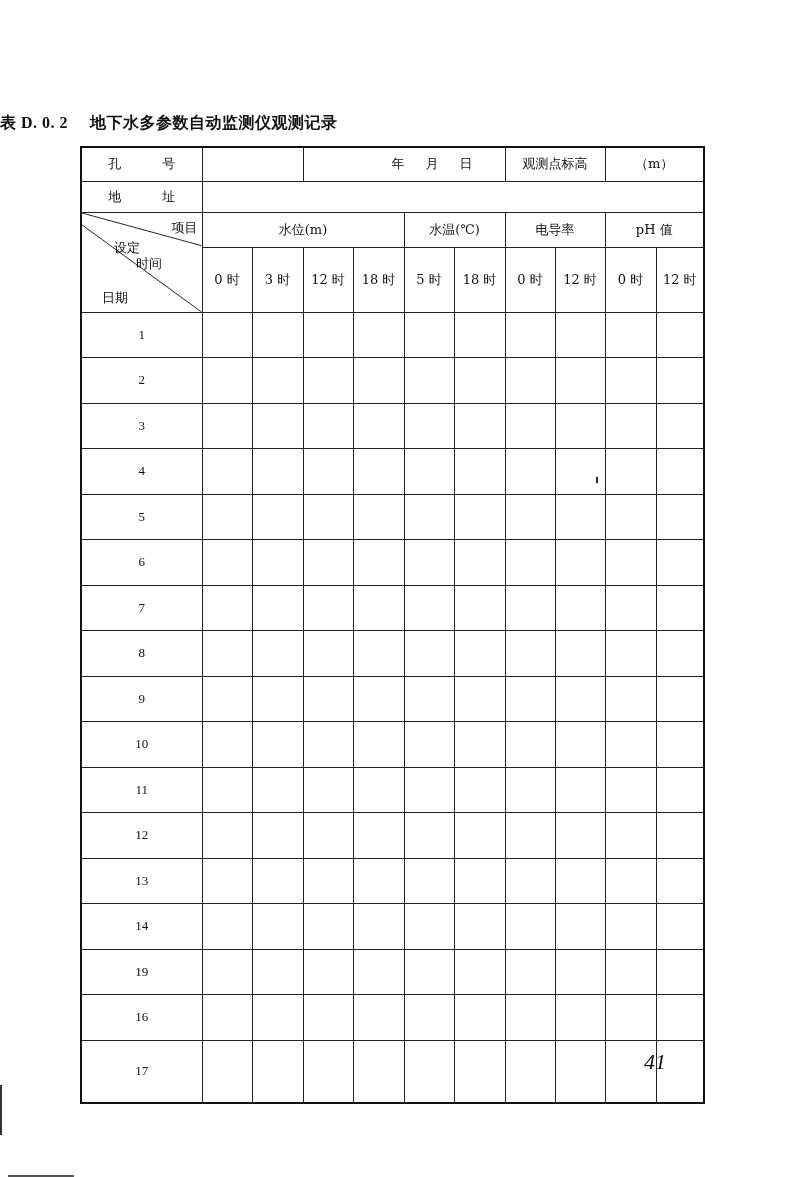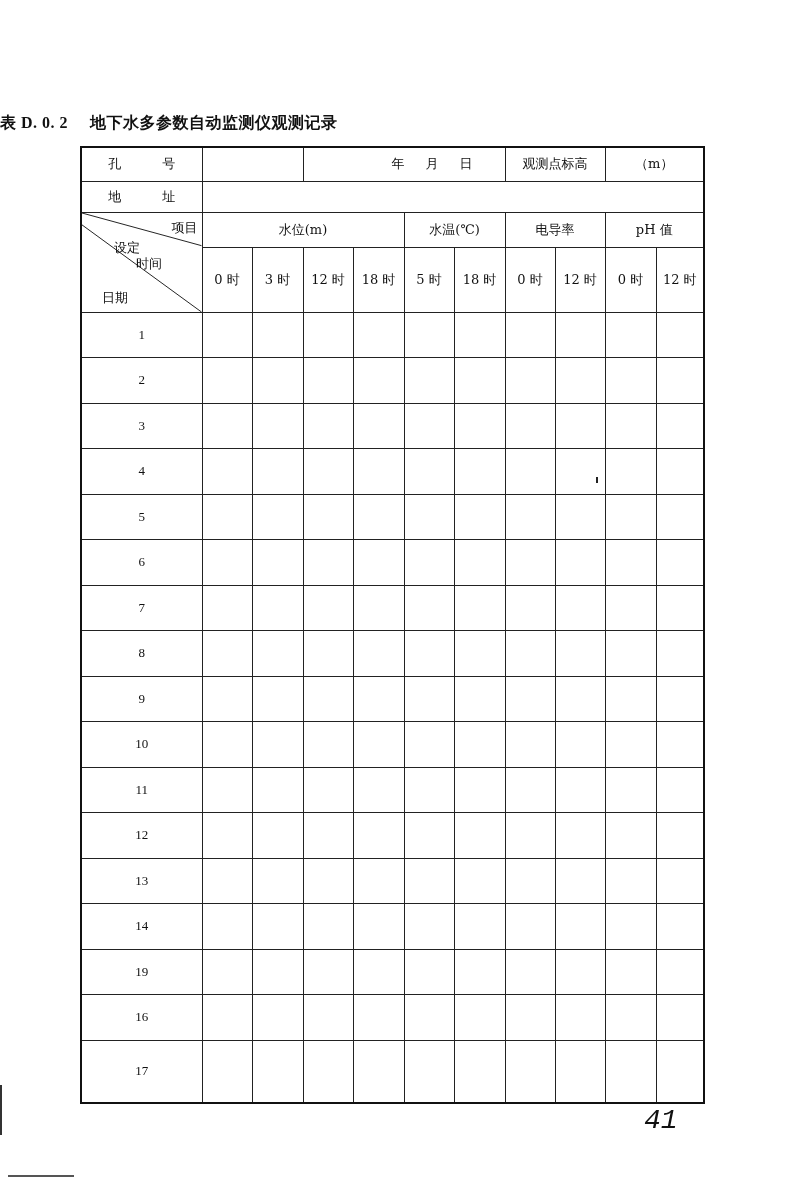--- a/index.html
+++ b/index.html
@@ -10,22 +10,22 @@
   .title .code { font-family:"Liberation Serif", serif; font-weight:bold; margin-right:22px; }
   table.rec { position:absolute; left:80px; top:146px; border-collapse:collapse;
               table-layout:fixed; width:623px; border:2px solid #111; }
   table.rec td { border:1px solid #222; padding:0; text-align:center; vertical-align:middle;
                  font-size:13px; overflow:hidden; }
   .lbl-spaced { letter-spacing:14px; padding-left:14px !important; }
   .diag { position:relative; }
   .diag svg { position:absolute; left:0; top:0; width:100%; height:100%; }
   .diag span { position:absolute; font-size:13px; }
   .num { font-family:"Liberation Serif", serif; font-size:13px; }
-  .pageno { position:absolute; left:644px; top:1105px; font-family:Liberation Mono, monospace;
-            font-style:italic; font-size:28px; }
+  .pageno { position:absolute; left:644px; top:1049px; font-family:Liberation Serif, serif;
+            font-style:italic; font-size:22px; }
   .mark-left { position:absolute; left:0; top:1085px; width:2px; height:50px; background:#333; }
   .mark-bottom { position:absolute; left:8px; top:1175px; width:66px; height:2px; background:#555; }
   .speck { position:absolute; width:2px; height:6px; background:#222; transform:rotate(-25px); }
 </style>
 </head>
 <body>
 
 <div class="title">
   <span class="code">表 D. 0. 2</span><span>地下水多参数自动监测仪观测记录</span>
 </div>

